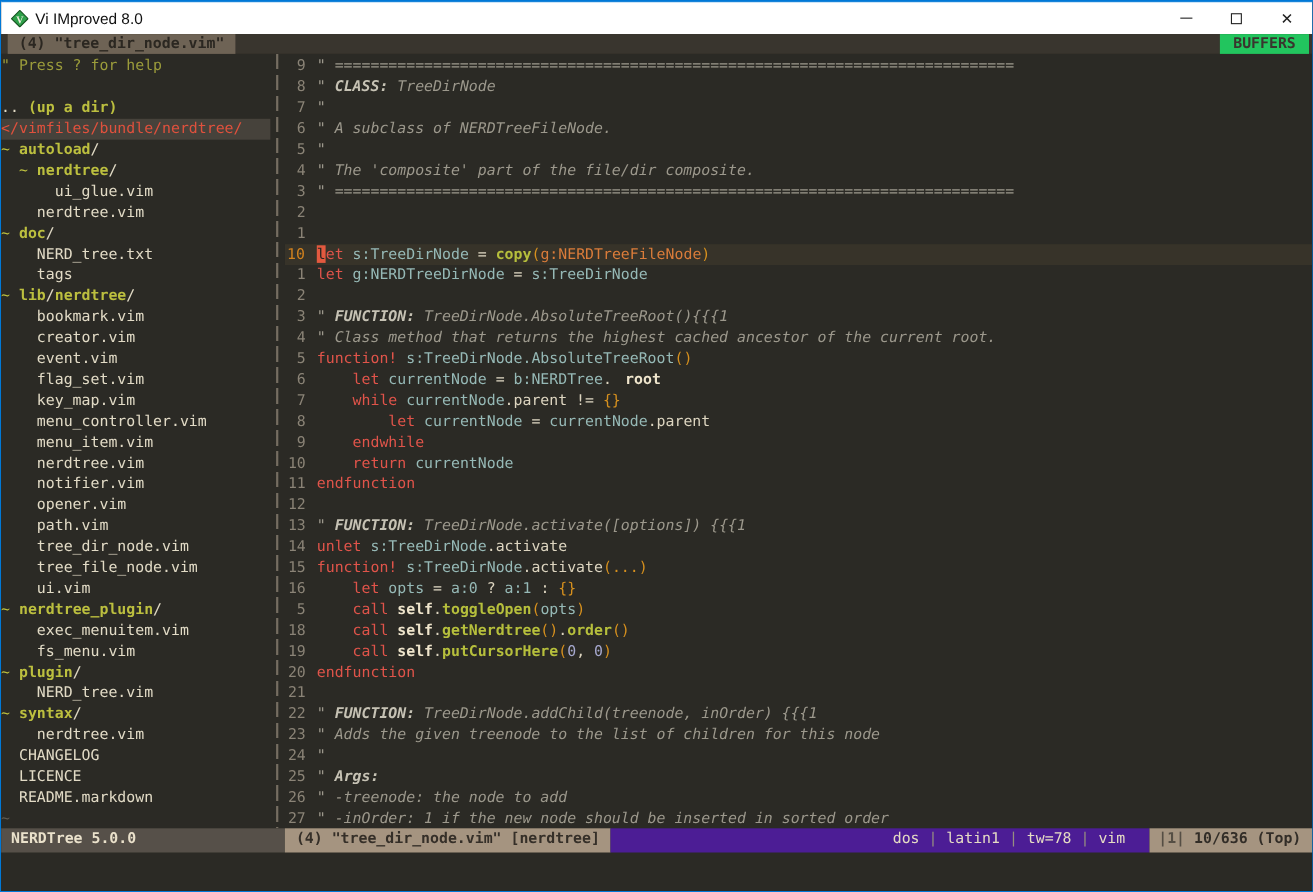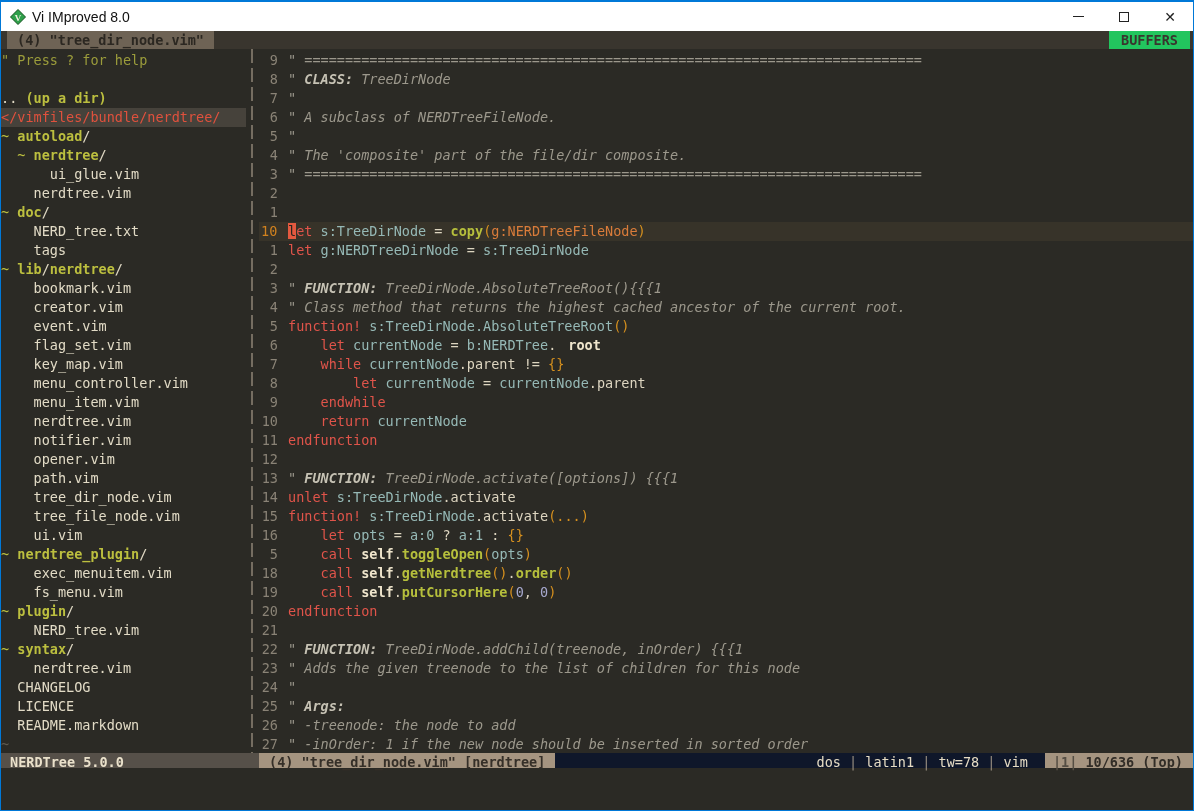--- a/index.html
+++ b/index.html
@@ -94,24 +94,24 @@
   .s-memb { color:#efe5cc; font-weight: bold; margin-left: 12px; }
   .s-cursor { background:#e3593f; color:#282722; }
   .s-help { color:#9b9c3b; }
   .s-file { color:#e2dbc6; }
   .s-dirb { color:#bcbf3f; font-weight: bold; }
   .s-tilde{ color:#bcbf3f; }
   .s-root { color:#e0513d; }
   .s-tildeDim { color:#5f5a50; }
 
   
-  .statusline { height: 15px; display: flex; font-size: 13.5px; line-height: 19px; white-space: pre; }
+  .statusline { height: 22px; display: flex; font-size: 13.5px; line-height: 19px; white-space: pre; }
   .st-left  { width: 258px; flex: none; background: #565049; color:#eae1cb; font-weight: bold; padding-left: 9px; }
   .st-file  { background: #a59480; color:#352f28; font-weight: bold; padding: 0 10px; }
-  .st-mid   { flex: 1; background: #0f172a; color:#e6dcc4; text-align: right; padding-right: 17px; }
+  .st-mid   { flex: 1; background: #4c1d95; color:#e6dcc4; text-align: right; padding-right: 22px; }
   .st-mid .sep { color:#968e80; }
   .st-right { flex: none; background: #a59480; font-weight: bold; padding: 0 10px 0 8px; }
   .st-right .bufnum { color:#554e44; }
   .st-right .pos { color:#322d27; }
 
   
   .cmdline { height: 38px; background: #2b2a25; }
 </style>
 </head>
 <body>

